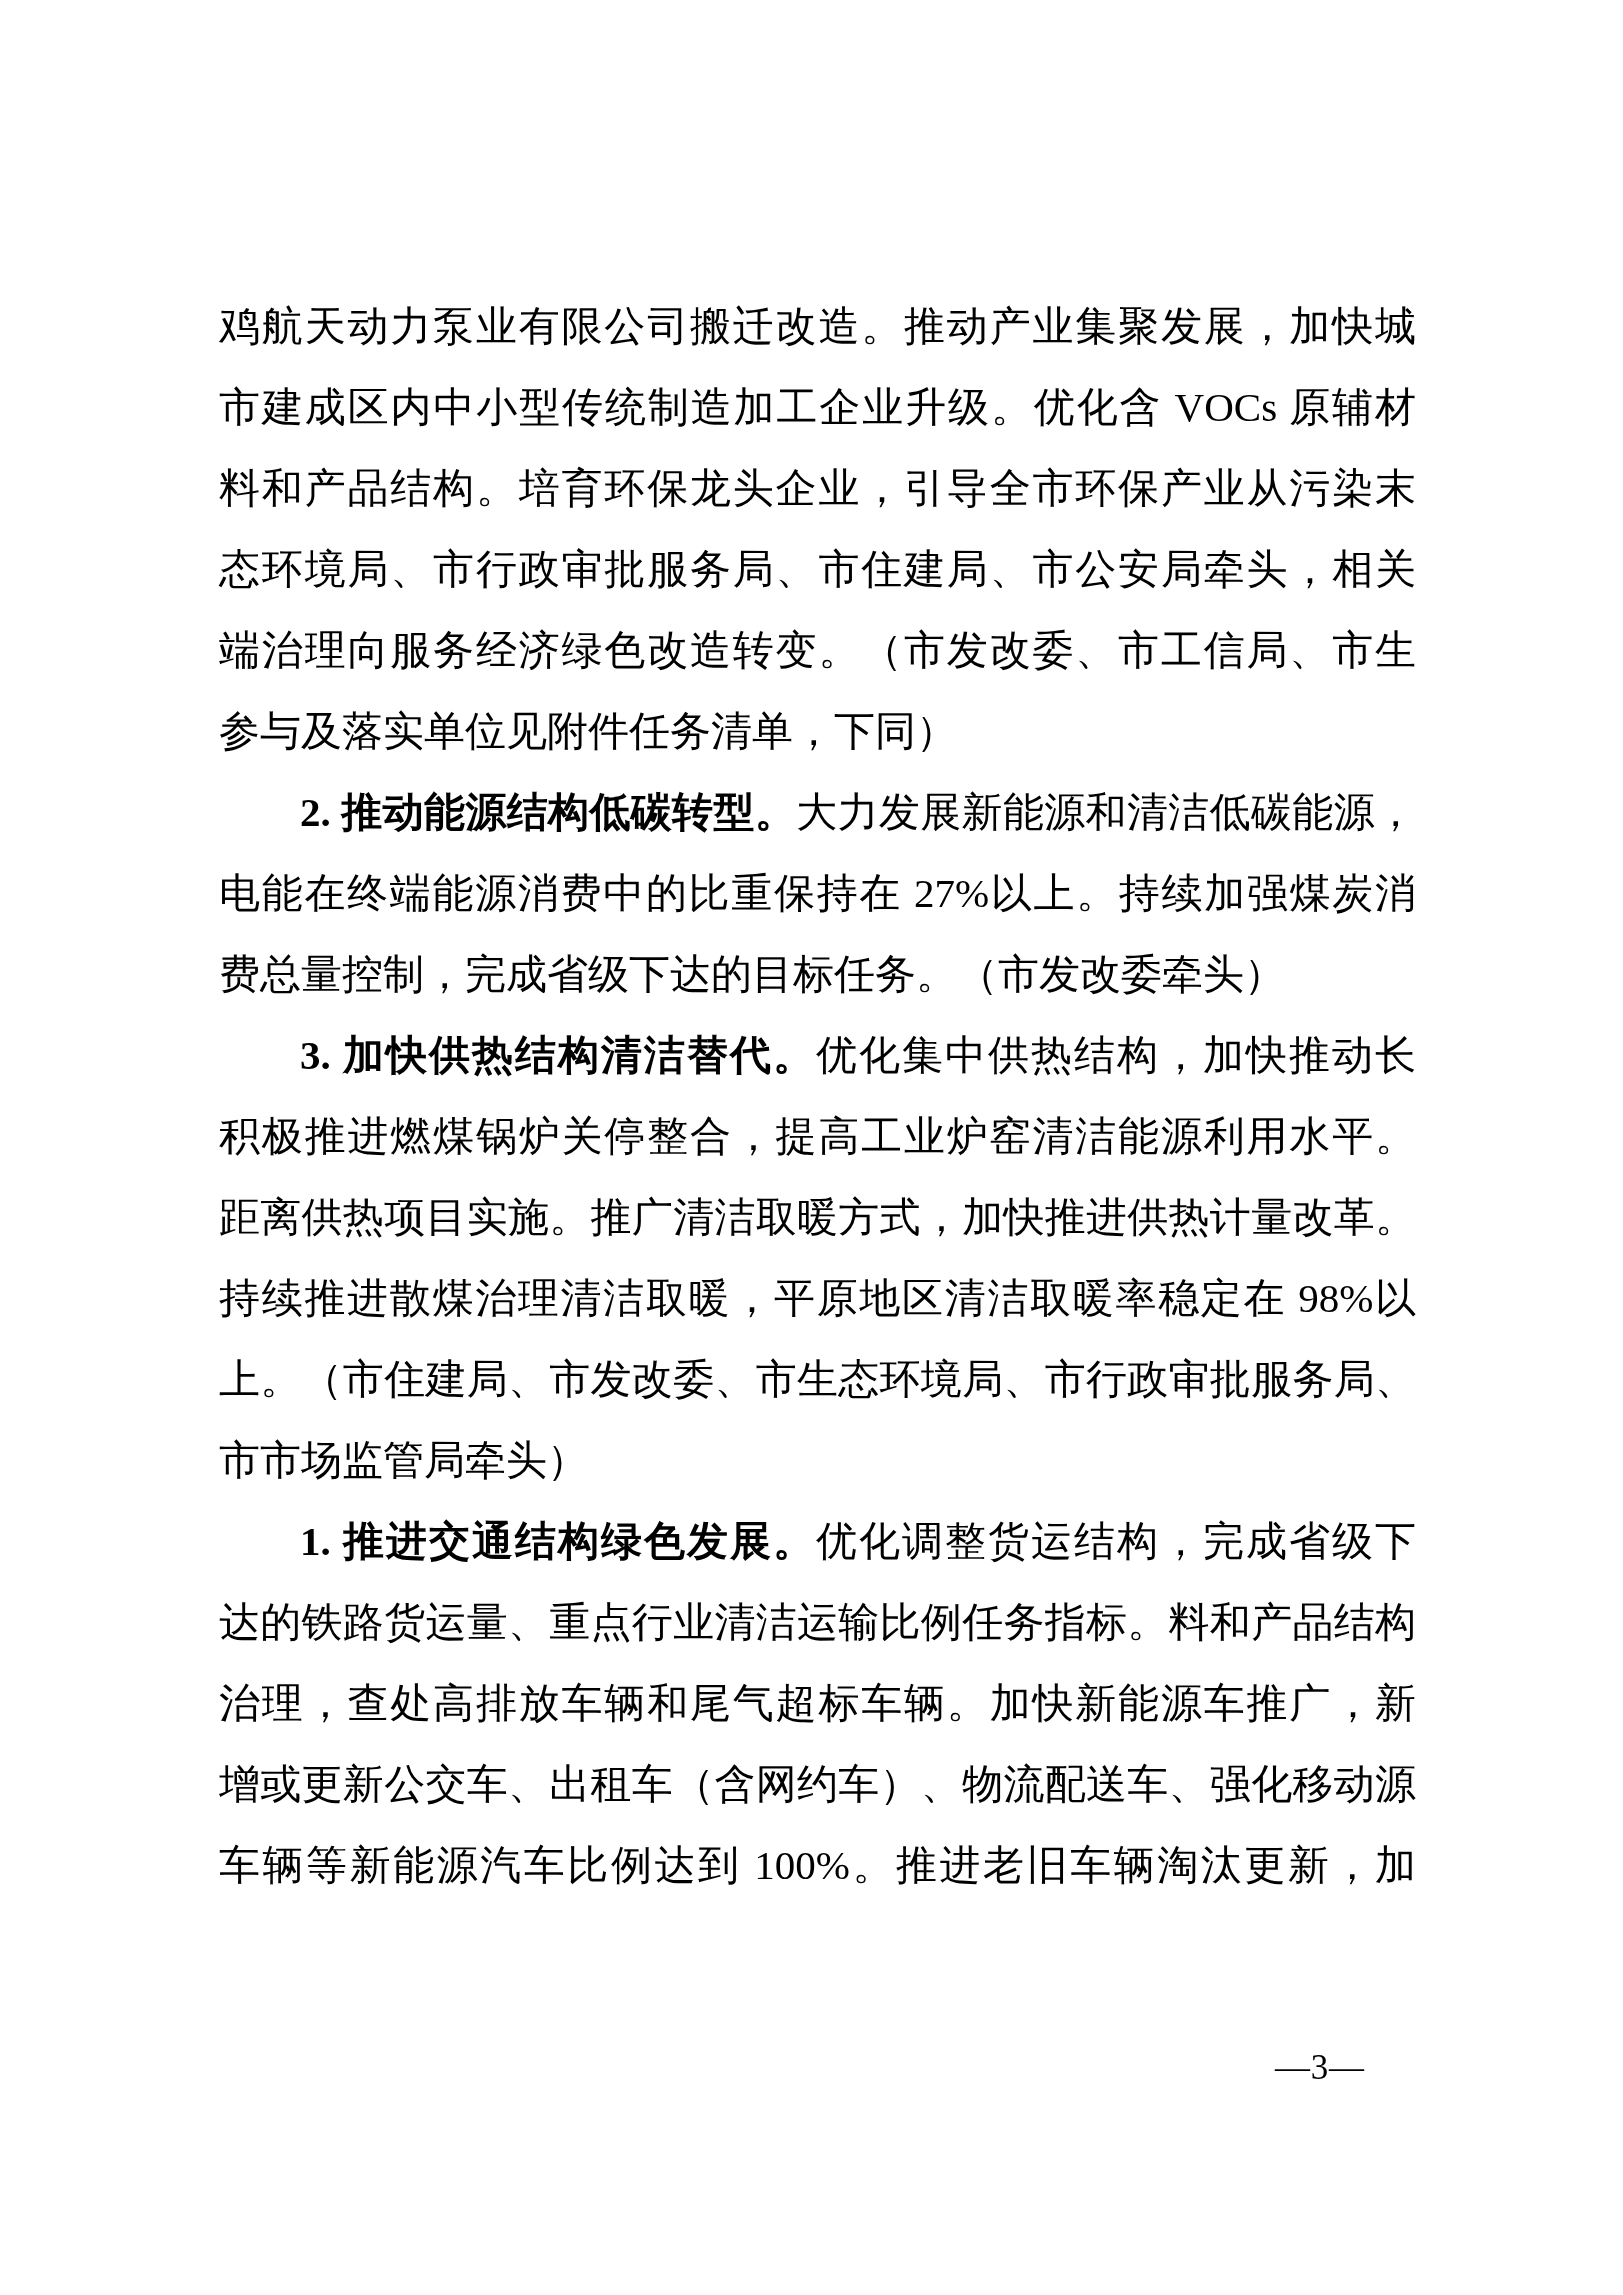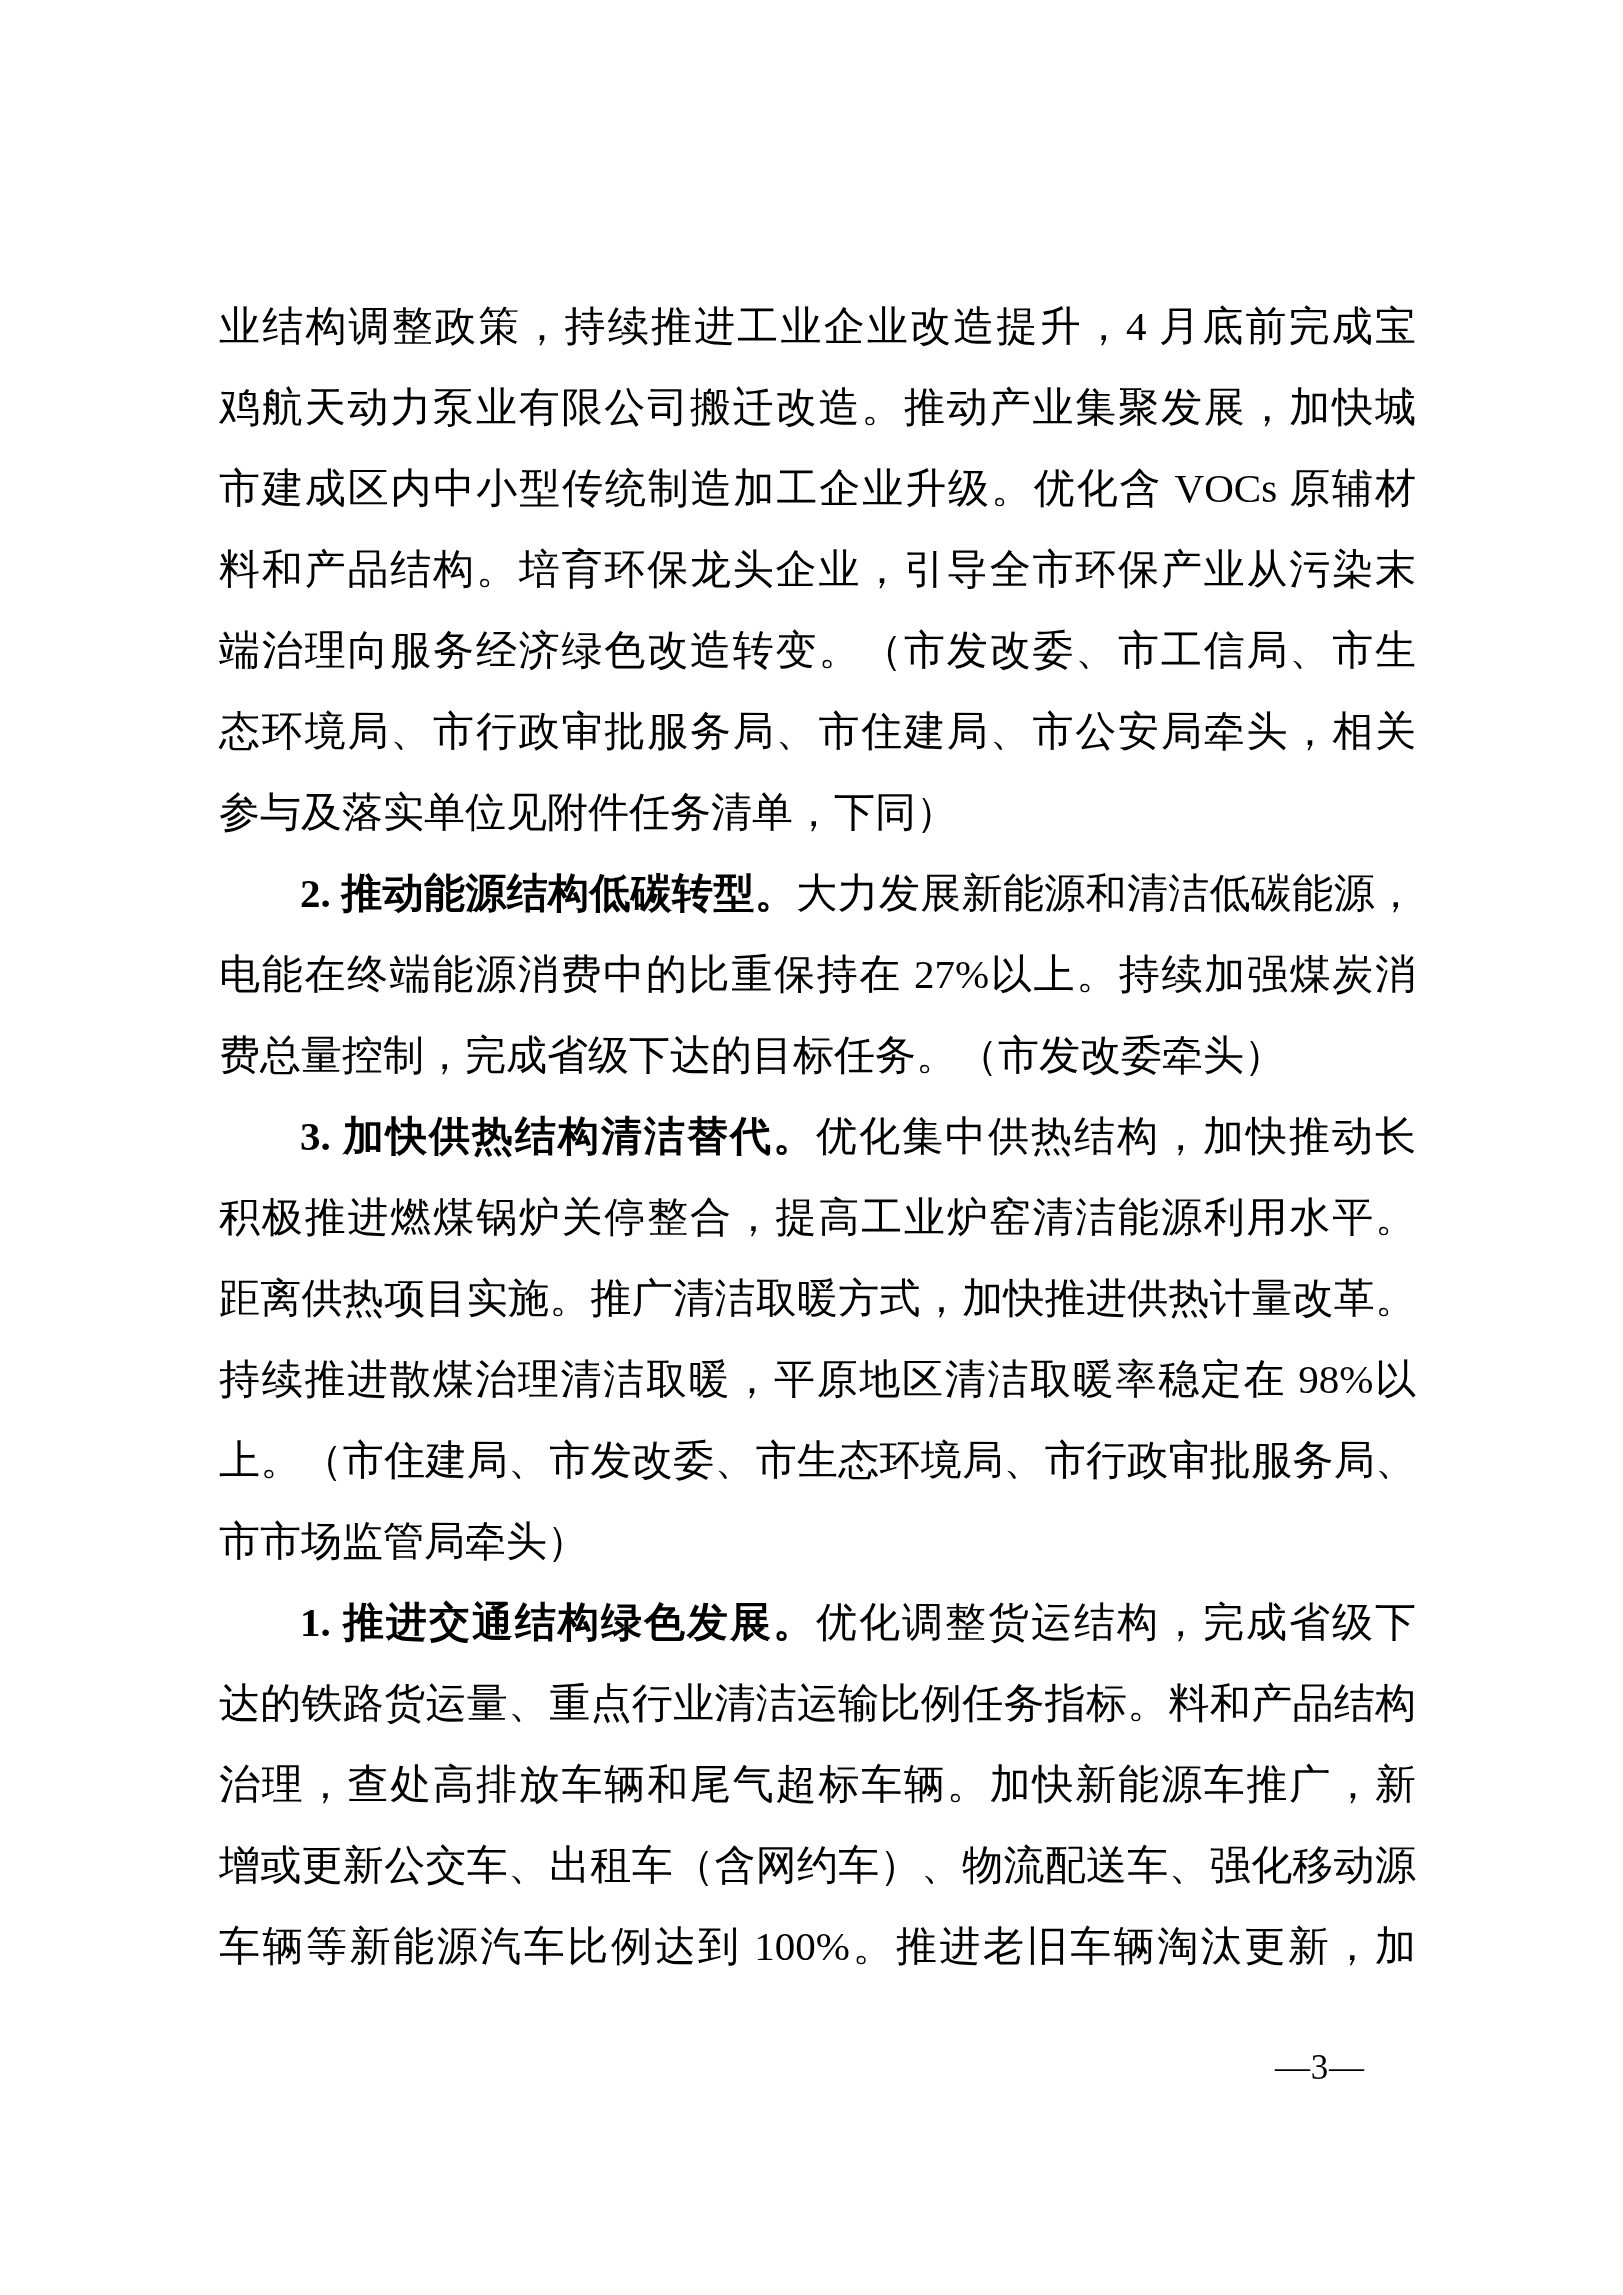--- a/index.html
+++ b/index.html
@@ -47,26 +47,25 @@
     font-size: 35px;
     line-height: 42px;
     letter-spacing: 0.7px;
     white-space: nowrap;
   }
 </style>
 </head>
 <body>
 
 <main class="text-block">
-  <div class="line"><span>业结构调整政策，持续推进工业企业改造提升，4 月底前完成宝</span></div>
   <div class="line"><span>鸡航天动力泵业有限公司搬迁改造。推动产业集聚发展，加快城</span></div>
   <div class="line"><span>市建成区内中小型传统制造加工企业升级。优化含 VOCs 原辅材</span></div>
   <div class="line"><span>料和产品结构。培育环保龙头企业，引导全市环保产业从污染末</span></div>
+  <div class="line"><span>态环境局、市行政审批服务局、市住建局、市公安局牵头，相关</span></div>
   <div class="line"><span>端治理向服务经济绿色改造转变。（市发改委、市工信局、市生</span></div>
-  <div class="line"><span>态环境局、市行政审批服务局、市住建局、市公安局牵头，相关</span></div>
   <div class="line short"><span>参与及落实单位见附件任务清单，下同）</span></div>
   <div class="line indent"><span class="seg-bold">2. 推动能源结构低碳转型。</span><span>大力发展新能源和清洁低碳能源，</span></div>
   <div class="line"><span>电能在终端能源消费中的比重保持在 27%以上。持续加强煤炭消</span></div>
   <div class="line short"><span>费总量控制，完成省级下达的目标任务。（市发改委牵头）</span></div>
   <div class="line indent"><span class="seg-bold">3. 加快供热结构清洁替代。</span><span>优化集中供热结构，加快推动长</span></div>
   <div class="line"><span>积极推进燃煤锅炉关停整合，提高工业炉窑清洁能源利用水平。</span></div>
   <div class="line"><span>距离供热项目实施。推广清洁取暖方式，加快推进供热计量改革。</span></div>
   <div class="line"><span>持续推进散煤治理清洁取暖，平原地区清洁取暖率稳定在 98%以</span></div>
   <div class="line"><span>上。（市住建局、市发改委、市生态环境局、市行政审批服务局、</span></div>
   <div class="line short"><span>市市场监管局牵头）</span></div>

